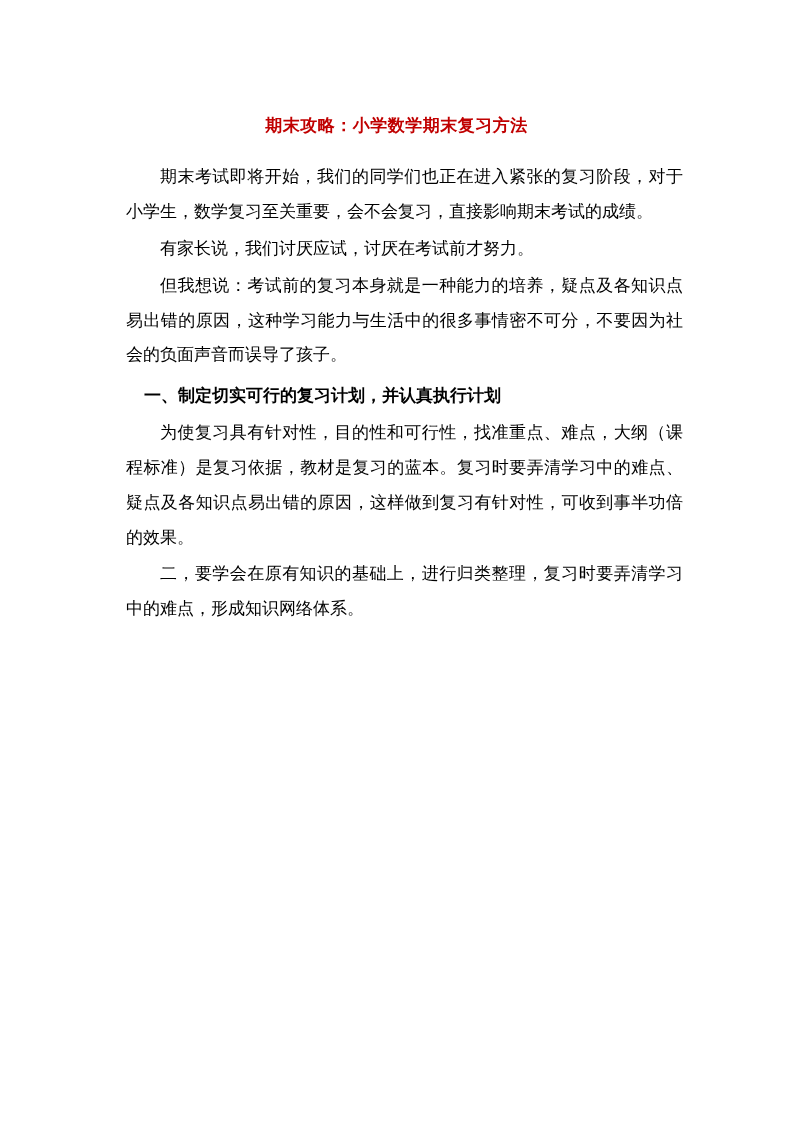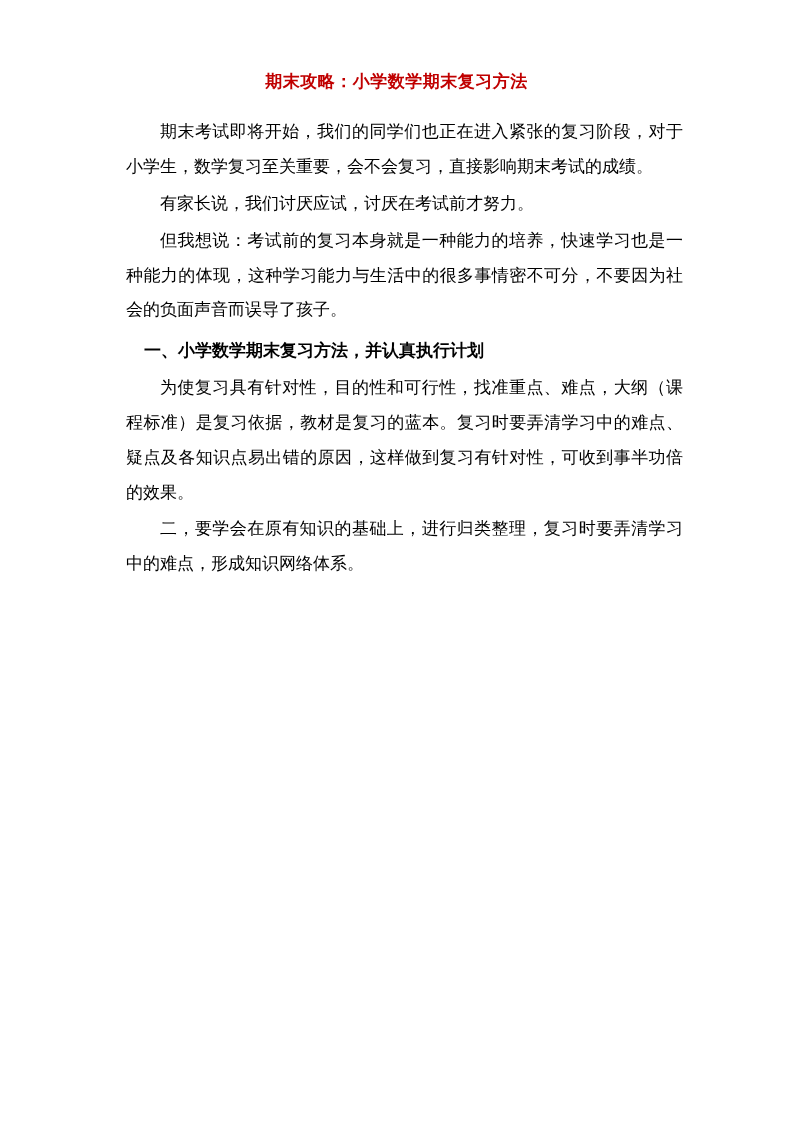--- a/index.html
+++ b/index.html
@@ -11,23 +11,22 @@
     width: 793px;
     height: 1122px;
     font-family: "DejaVu Serif", "Liberation Serif", serif;
     color: #000000;
     overflow: hidden;
   }
   .page {
     width: 793px;
     height: 1122px;
     box-sizing: border-box;
-    padding: 68px 110px 0 110px;
+    padding: 112px 110px 0 110px;
     position: relative;
-    font-family: Liberation Serif, serif;
   }
   .doc-title {
     color: #c00000;
     font-weight: bold;
     font-size: 17px;
     text-align: center;
     letter-spacing: 0.5px;
     margin: 0 0 20px 0;
     line-height: 1.6;
   }
@@ -50,17 +49,17 @@
   }
 </style>
 </head>
 <body>
 
 <div class="page">
   <h1 class="doc-title">期末攻略：小学数学期末复习方法</h1>
 
   <p class="para">期末考试即将开始，我们的同学们也正在进入紧张的复习阶段，对于小学生，数学复习至关重要，会不会复习，直接影响期末考试的成绩。</p>
   <p class="para">有家长说，我们讨厌应试，讨厌在考试前才努力。</p>
-  <p class="para">但我想说：考试前的复习本身就是一种能力的培养，快速学习也是一种能力的体现，这种学习能力与生活中的很多事情密不可分，不要因为社会的负面声音而误导了孩子。</p>
-  <p class="heading">一、小学数学期末复习方法，并认真执行计划</p>
+  <p class="para">但我想说：考试前的复习本身就是一种能力的培养，疑点及各知识点易出错的原因，这种学习能力与生活中的很多事情密不可分，不要因为社会的负面声音而误导了孩子。</p>
+  <p class="heading">一、制定切实可行的复习计划，并认真执行计划</p>
   <p class="para">为使复习具有针对性，目的性和可行性，找准重点、难点，大纲（课程标准）是复习依据，教材是复习的蓝本。复习时要弄清学习中的难点、疑点及各知识点易出错的原因，这样做到复习有针对性，可收到事半功倍的效果。</p>
   <p class="para">二，要学会在原有知识的基础上，进行归类整理，复习时要弄清学习中的难点，形成知识网络体系。</p>
 </div>
 
 </body></html>

